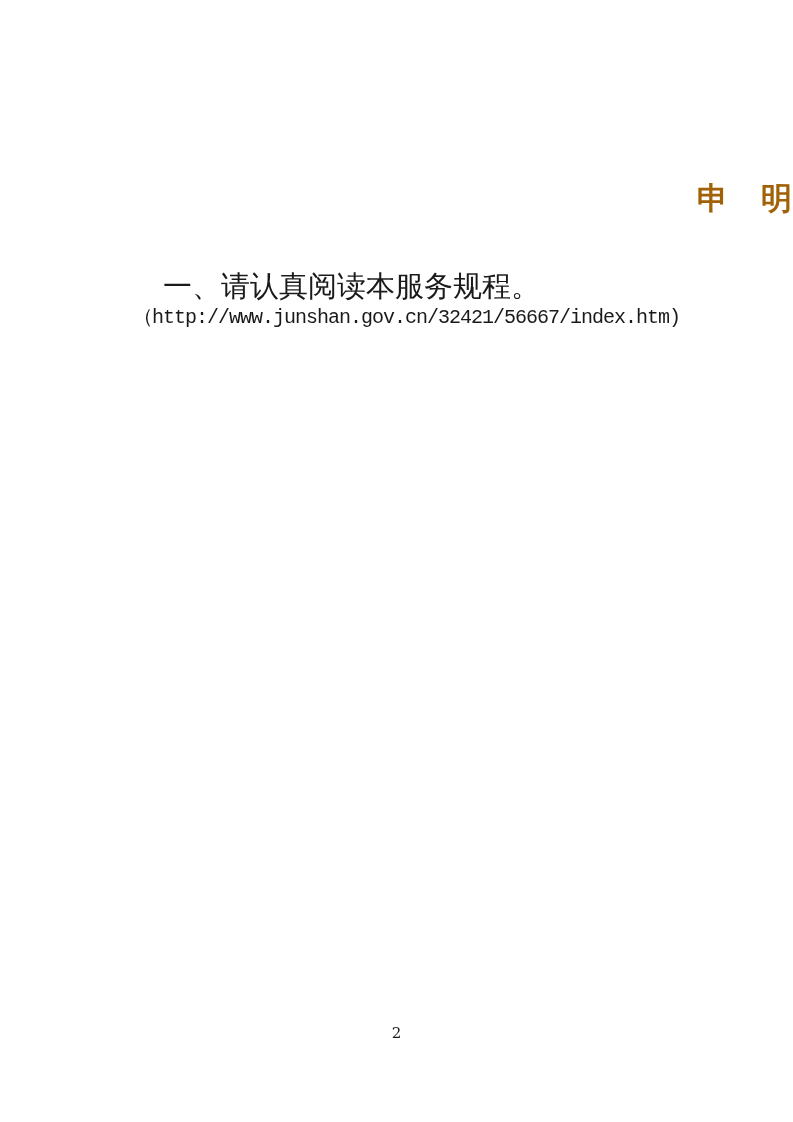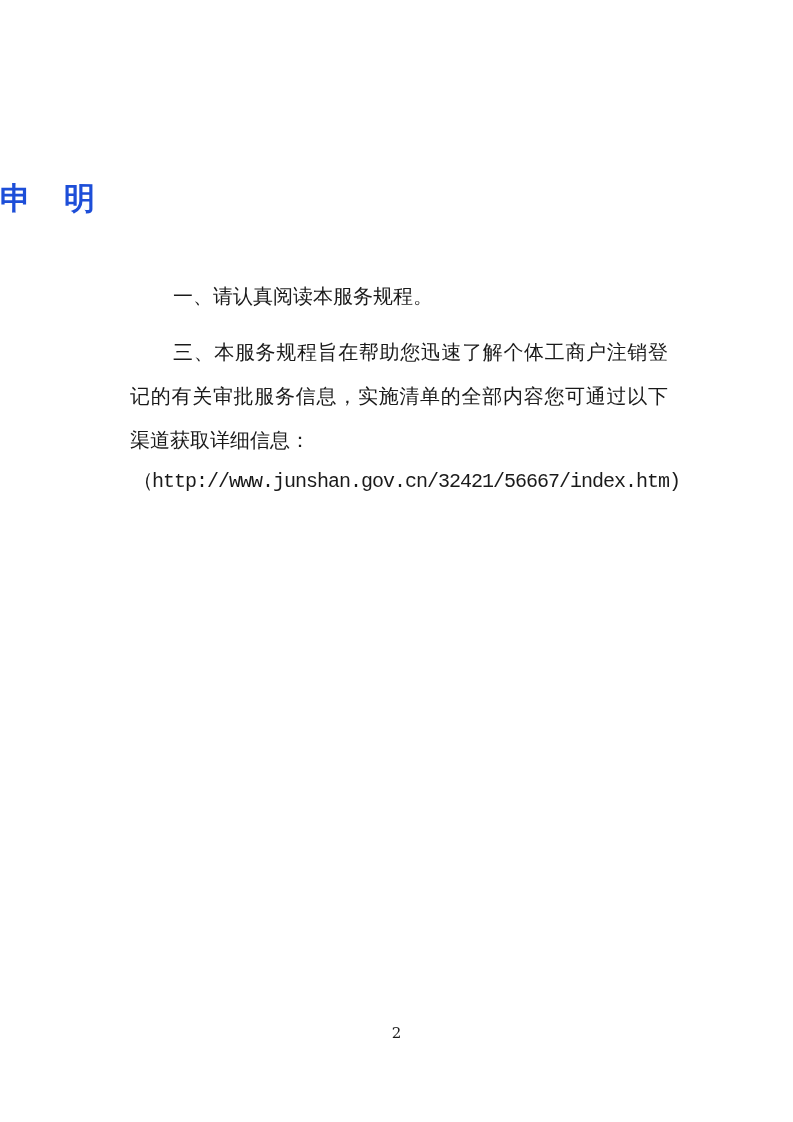--- a/index.html
+++ b/index.html
@@ -16,37 +16,37 @@
     color: #1a1a1a;
     font-family: "DejaVu Serif", "Liberation Serif", serif;
     overflow: hidden;
   }
   .doc-title {
     position: absolute;
     top: 182px;
     left: 0;
     width: 100%;
     margin: 0;
-    text-align: left;
+    text-align: right;
     font-family: "DejaVu Sans", "Liberation Sans", sans-serif;
     font-weight: 700;
     font-size: 31px;
     line-height: 32px;
     letter-spacing: 1px;
-    color: #1d4ed8;
+    color: #a16207;
   }
   .doc-body {
     position: absolute;
     top: 262px;
     left: 118px;
     width: 562px;
   }
   .para {
-    margin: 12px;
-    font-size: 20px;
+    margin: 2px;
+    font-size: 29px;
     line-height: 44px;
     text-align: justify;
     text-justify: inter-ideograph;
     text-indent: 43px;
     word-break: break-all;
   }
   .url-line {
     margin: -14px 0 0 0;
     font-family: "Liberation Mono", "DejaVu Sans Mono", monospace;
     font-size: 20px;
@@ -69,19 +69,18 @@
 </style>
 </head>
 <body>
 
 <div class="page">
 
   <h1 class="doc-title">申　明</h1>
 
   <div class="doc-body">
     <p class="para">一、请认真阅读本服务规程。</p>
-    <p class="para">三、本服务规程旨在帮助您迅速了解个体工商户注销登记的有关审批服务信息，实施清单的全部内容您可通过以下渠道获取详细信息：</p>
     <p class="url-line">（http://www.junshan.gov.cn/32421/56667/index.htm)</p>
   </div>
 
   <div class="page-number">2</div>
 
 </div>
 
 </body></html>

